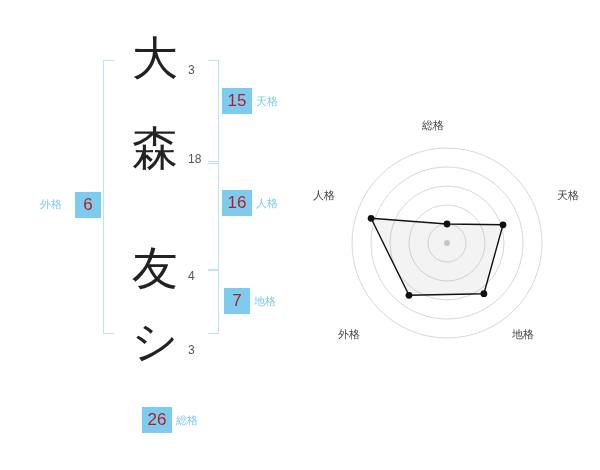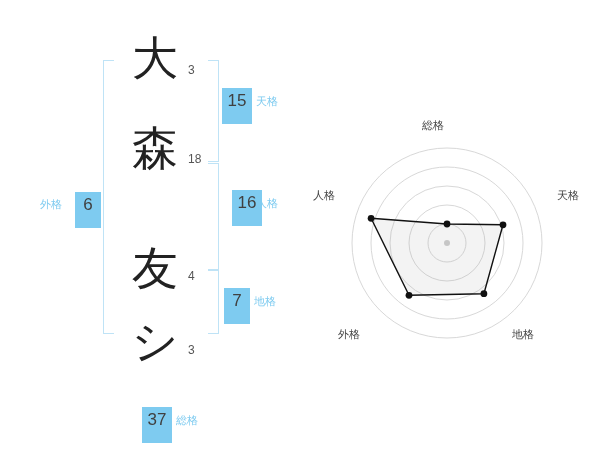--- a/index.html
+++ b/index.html
@@ -44,25 +44,25 @@
   .stroke-num {
     position: absolute;
     font-size: 12px;
     color: #555555;
     font-family: "Liberation Sans", sans-serif;
   }
 
   .badge {
     position: absolute;
     background: #7ecbf0;
-    color: #404040;
+    color: #b91c1c;
     font-size: 17px;
     font-family: "Liberation Sans", sans-serif;
     width: 26px;
-    height: 36px;
+    height: 26px;
     line-height: 26px;
     text-align: center;
   }
   .badge.wide {
     width: 30px;
   }
   .badge-label {
     position: absolute;
     color: #7ecbf0;
     font-size: 11px;
@@ -119,28 +119,28 @@
     <div class="stroke-num" style="left:188px; top:269px;">4</div>
 
     <div class="kanji" style="left:125px; top:318px;">シ</div>
     <div class="stroke-num" style="left:188px; top:343px;">3</div>
 
     <div class="bracket" style="left:208px; top:60px; width:10px; height:100px;"></div>
     <div class="badge wide" style="left:222px; top:88px;">15</div>
     <div class="badge-label" style="left:256px; top:94px;">天格</div>
 
     <div class="bracket" style="left:208px; top:163px; width:10px; height:105px;"></div>
-    <div class="badge wide" style="left:232px; top:190px;">16</div>
+    <div class="badge wide" style="left:222px; top:190px;">16</div>
     <div class="badge-label" style="left:256px; top:196px;">人格</div>
 
     <div class="bracket" style="left:208px; top:270px; width:10px; height:62px;"></div>
     <div class="badge" style="left:224px; top:288px;">7</div>
     <div class="badge-label" style="left:254px; top:294px;">地格</div>
 
-    <div class="badge wide" style="left:142px; top:407px;">37</div>
+    <div class="badge wide" style="left:142px; top:407px;">26</div>
     <div class="badge-label" style="left:176px; top:413px;">総格</div>
   </div>
 
   <div class="radar-panel">
     <svg id="radar-svg" width="300" height="470" viewBox="0 0 300 470">
         <circle cx="147" cy="243" r="95" fill="none" stroke="#d8d8d8" stroke-width="1"></circle>
         <circle cx="147" cy="243" r="76" fill="none" stroke="#d8d8d8" stroke-width="1"></circle>
         <circle cx="147" cy="243" r="57" fill="none" stroke="#d8d8d8" stroke-width="1"></circle>
         <circle cx="147" cy="243" r="38" fill="none" stroke="#d8d8d8" stroke-width="1"></circle>
         <circle cx="147" cy="243" r="19" fill="none" stroke="#d8d8d8" stroke-width="1"></circle>

